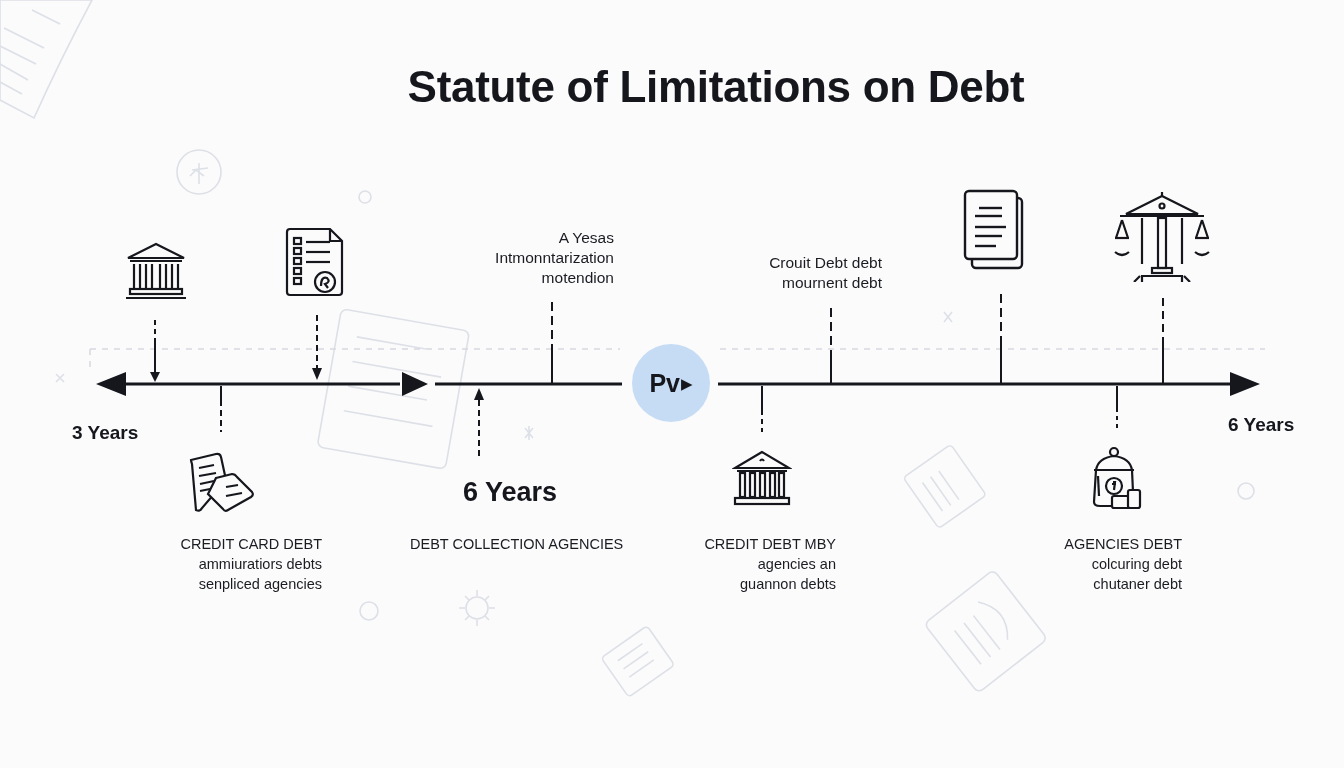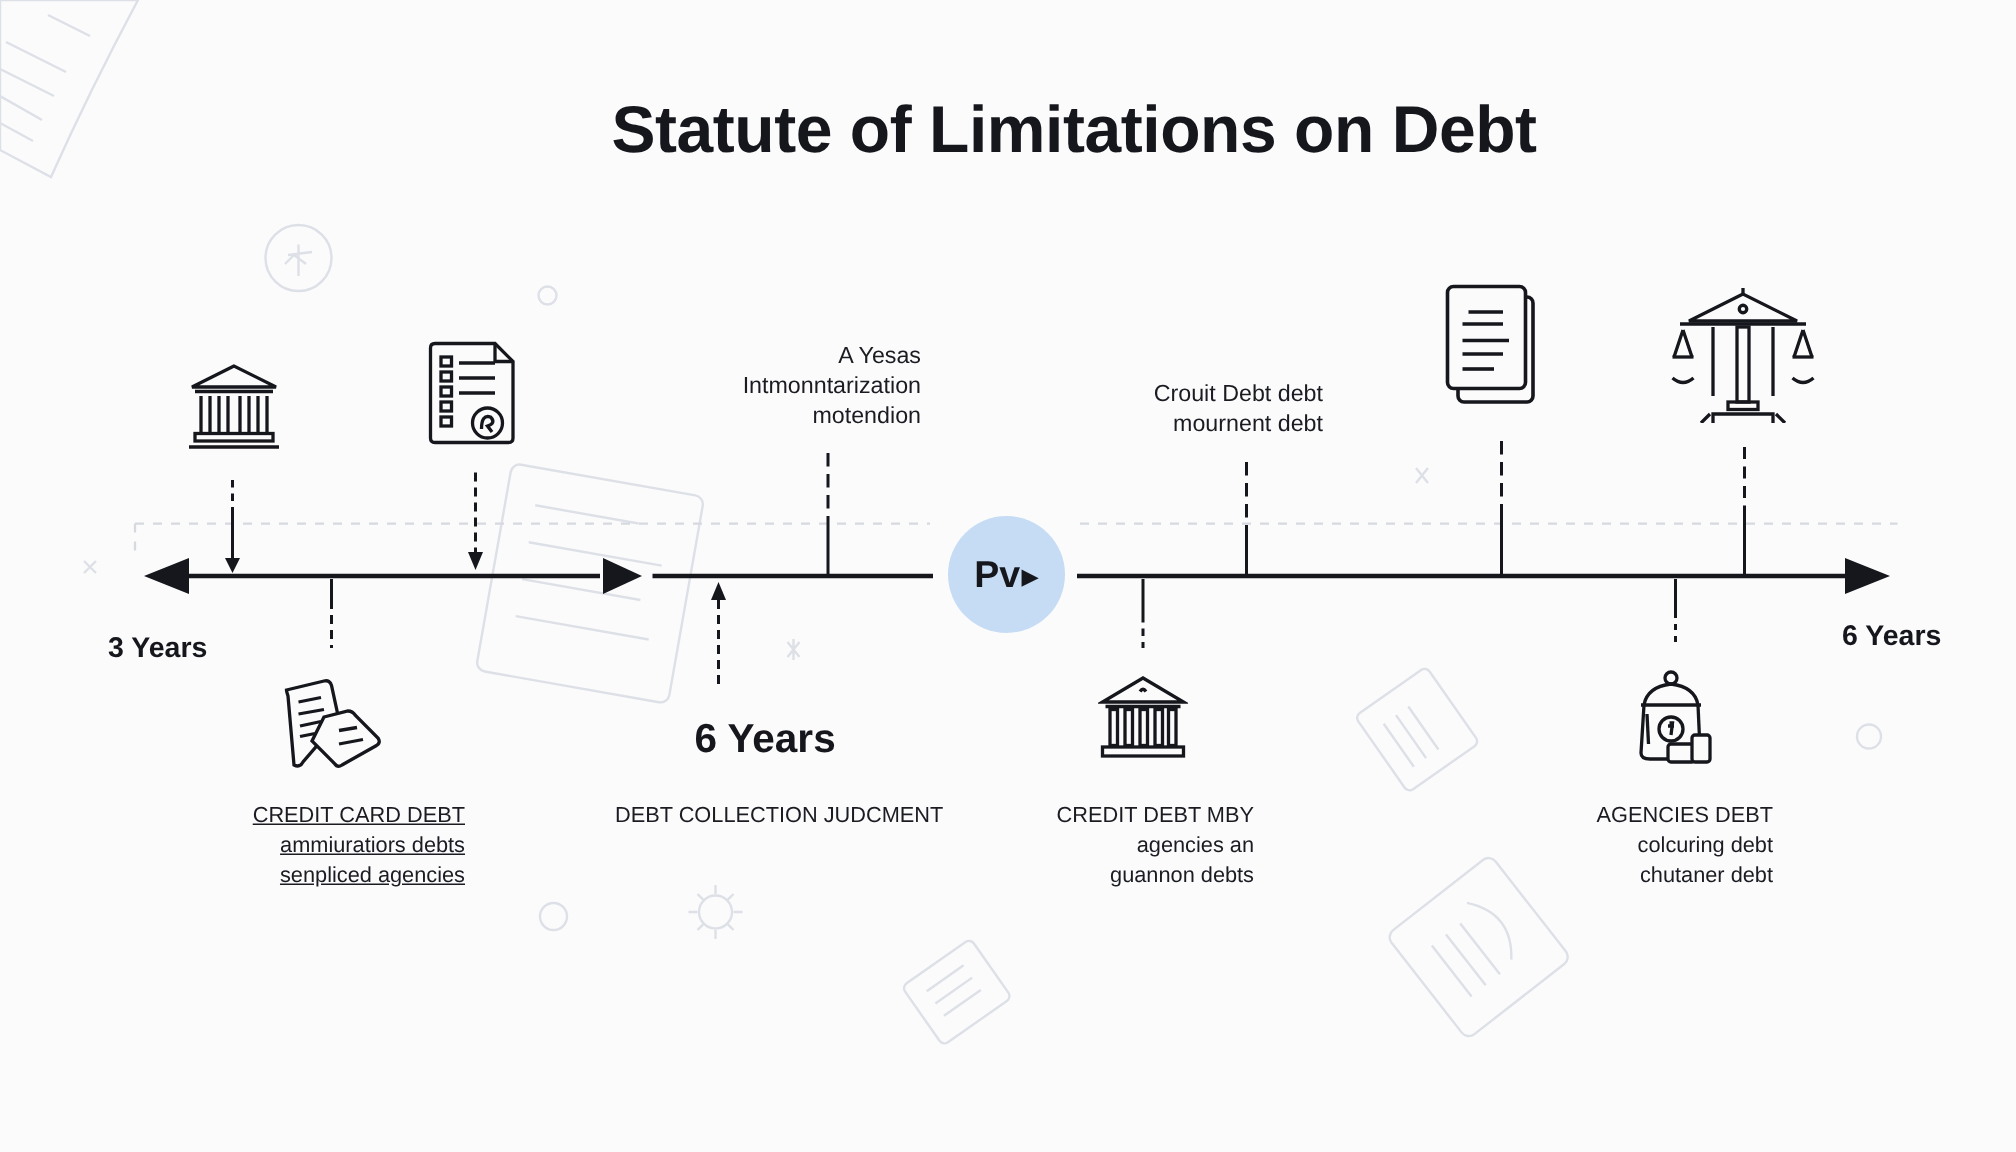--- a/index.html
+++ b/index.html
@@ -300,28 +300,28 @@
   <span class="line">A Yesas</span>
   <span class="line">Intmonntarization</span>
   <span class="line">motendion</span>
 </div>
 
 <div class="label" style="left:746px; top:253px; width:136px;">
   <span class="line">Crouit Debt debt</span>
   <span class="line">mournent debt</span>
 </div>
 
-<div class="label caps" style="left:140px; top:534px; width:170px;text-decoration:underline;">
+<div class="label caps" style="left:152px; top:534px; width:170px;">
   <span class="line">CREDIT CARD DEBT</span>
   <span class="line">ammiuratiors debts</span>
   <span class="line">senpliced agencies</span>
 </div>
 
 <div class="label caps" style="left:410px; top:534px; width:212px;">
-  <span class="line">DEBT COLLECTION JUDCMENT</span>
+  <span class="line">DEBT COLLECTION AGENCIES</span>
 </div>
 
 <div class="label caps" style="left:690px; top:534px; width:146px;">
   <span class="line">CREDIT DEBT MBY</span>
   <span class="line">agencies an</span>
   <span class="line">guannon debts</span>
 </div>
 
 <div class="label caps" style="left:1046px; top:534px; width:136px;">
   <span class="line">AGENCIES DEBT</span>

